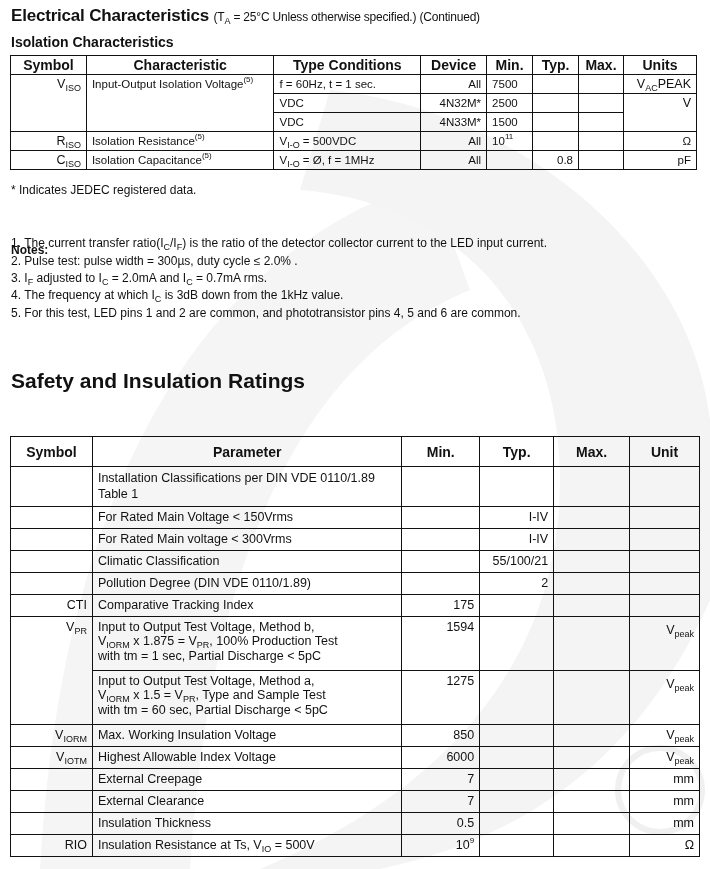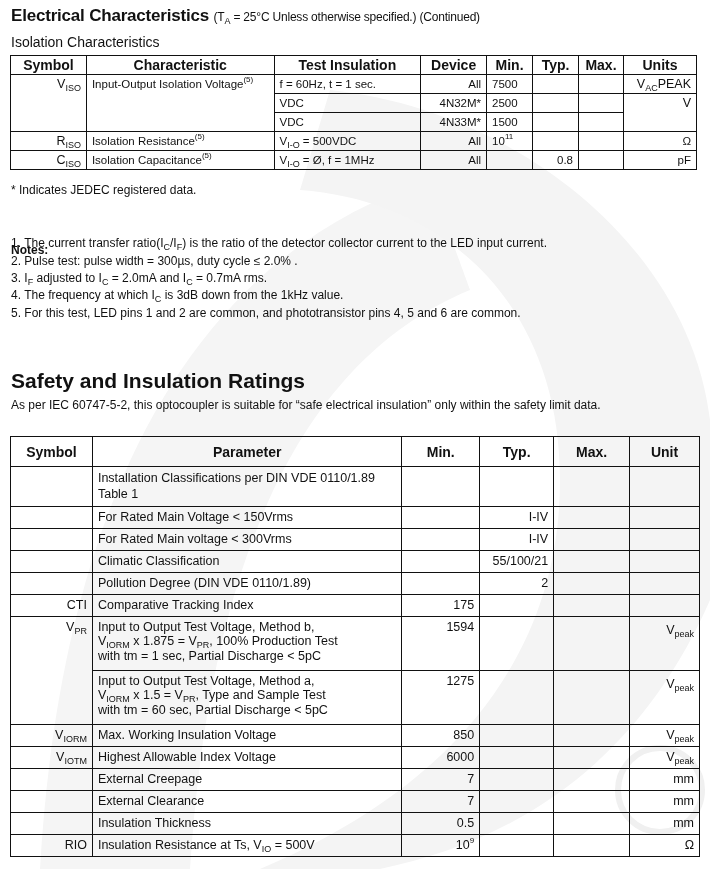--- a/index.html
+++ b/index.html
@@ -7,21 +7,21 @@
     width:710px; height:869px; overflow:hidden; background:#ffffff;
     font-family: "Liberation Sans", sans-serif; color:#111; position:relative;
   }
   .watermark { position:absolute; left:0; top:0; width:710px; height:869px; z-index:0; pointer-events:none; }
   .page { position:relative; z-index:1; }
   .abs { position:absolute; }
   .title { left:11px; top:6px; font-size:17px; font-weight:bold; white-space:nowrap; letter-spacing:-0.2px; }
   .title .cond { font-size:12px; font-weight:normal; }
   .sub { font-size:9px; position:relative; top:3px; }
   sup { font-size:8px; line-height:0; position:relative; top:-1px; vertical-align:super; }
-  .subtitle { left:11px; top:34px; font-size:14px; font-weight:normal; }
+  .subtitle { left:11px; top:34px; font-size:14px; font-weight:bold; }
   table { border-collapse:collapse; position:absolute; font-size:11.5px; }
   td, th { border:1px solid #111; padding:0 5px; line-height:14px; vertical-align:top; }
   th { font-size:14px; font-weight:bold; text-align:center; vertical-align:middle; }
   .c { text-align:right; }
   .l { text-align:left; }
   .t1 { left:10px; top:55px; width:687px; }
   .t1 td, .t1 th { height:19px; padding-top:2px; padding-bottom:0; box-sizing:border-box; }
   .t1 th { padding-top:0; }
   .jedec { left:11px; top:183px; font-size:12px; }
   .notes-h { left:11px; top:219px; font-size:12px; font-weight:bold;margin-top:24px; }
@@ -56,21 +56,21 @@
         <col style="width:66px">
         <col style="width:46px">
         <col style="width:46px">
         <col style="width:45px">
         <col style="width:73px">
     </colgroup>
     <tbody>
         <tr>
       <th>Symbol</th>
       <th>Characteristic</th>
-      <th>Test Insulation</th>
+      <th>Type Conditions</th>
       <th>Device</th>
       <th>Min.</th>
       <th>Typ.</th>
       <th>Max.</th>
       <th>Units</th>
     </tr>
     <tr>
       <td class="c" rowspan="3" style="font-size:12.5px"><span>V</span><span class="sub">ISO</span></td>
       <td class="l" rowspan="3"><span>Input-Output Isolation Voltage</span><sup>(5)</sup></td>
       <td class="l">f = 60Hz, t = 1 sec.</td>
@@ -122,21 +122,20 @@
 
   <div class="abs notes-h">Notes:</div>
   <div class="abs note" style="top:236px"><span>1. The current transfer ratio(I</span><span class="sub">C</span><span>/I</span><span class="sub">F</span><span>) is the ratio of the detector collector current to the LED input current.</span></div>
   <div class="abs note" style="top:254px">2. Pulse test: pulse width = 300µs, duty cycle ≤ 2.0% .</div>
   <div class="abs note" style="top:271px"><span>3. I</span><span class="sub">F</span><span> adjusted to I</span><span class="sub">C</span><span> = 2.0mA and I</span><span class="sub">C</span><span> = 0.7mA rms.</span></div>
   <div class="abs note" style="top:288px"><span>4. The frequency at which I</span><span class="sub">C</span><span> is 3dB down from the 1kHz value.</span></div>
   <div class="abs note" style="top:306px">5. For this test, LED pins 1 and 2 are common, and phototransistor pins 4, 5 and 6 are common.</div>
 
   <div class="abs sec2">Safety and Insulation Ratings</div>
   <div class="abs para">
-    <div>As per IEC 60747-5-2, this optocoupler is suitable for “safe electrical insulation” only within the safety limit data.</div>
   </div>
 
   <table class="t2">
     <colgroup>
       <col style="width:82px">
         <col style="width:310px">
         <col style="width:78px">
         <col style="width:74px">
         <col style="width:76px">
         <col style="width:70px">

